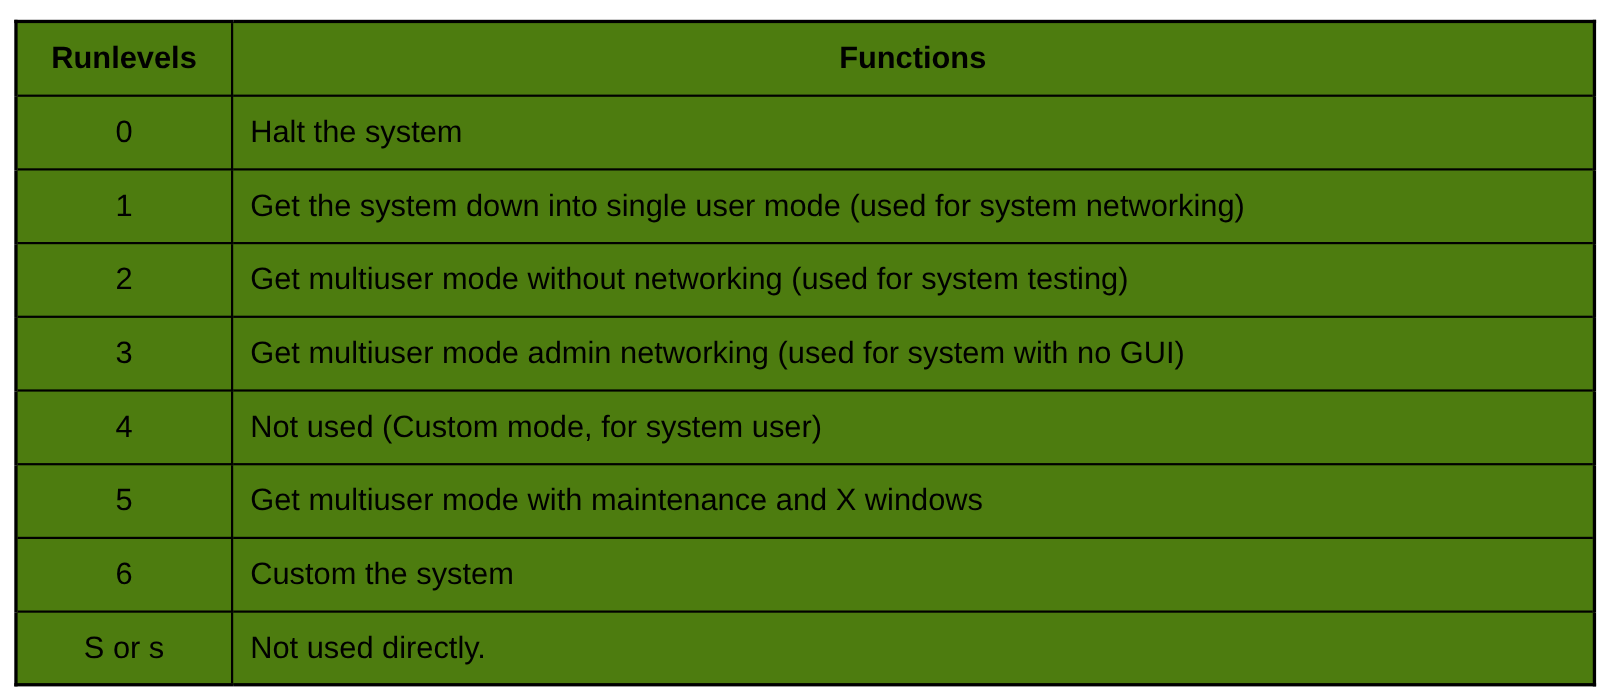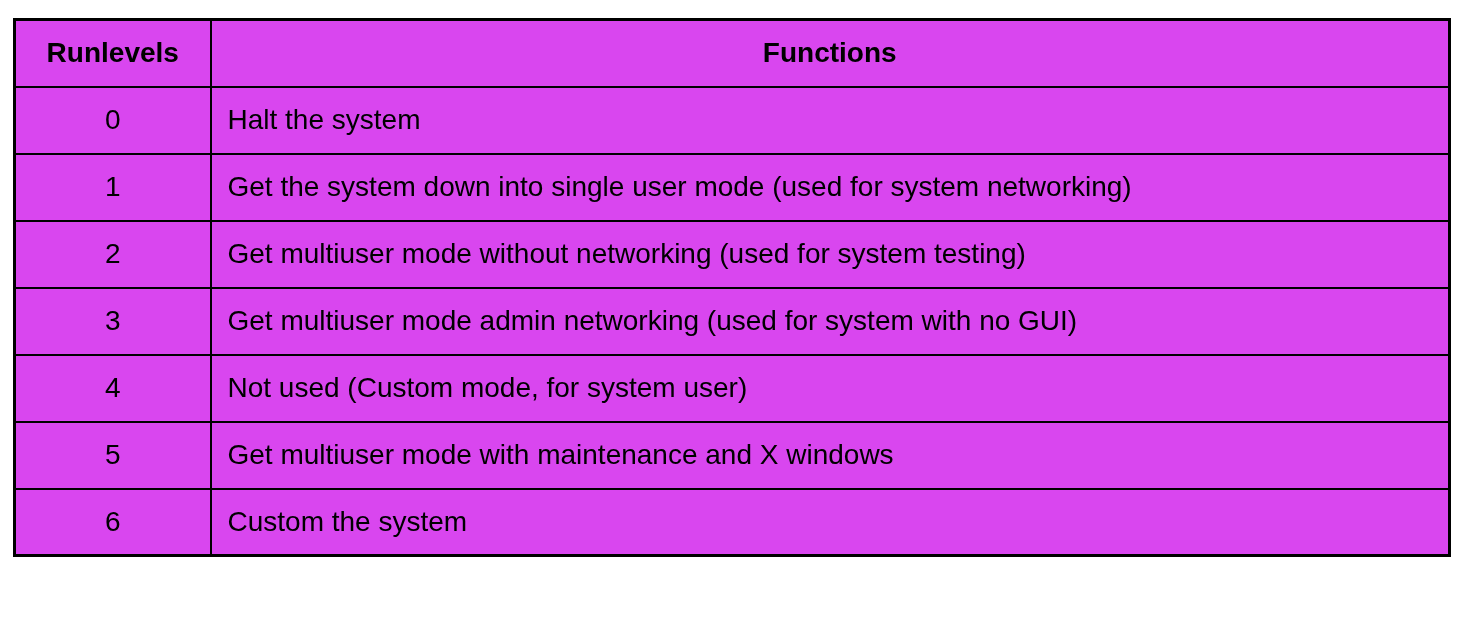--- a/index.html
+++ b/index.html
@@ -17,21 +17,21 @@
     width: 1438px;
     border-collapse: collapse;
     table-layout: fixed;
   }
   .runlevel-table th,
   .runlevel-table td {
     border: 2px solid #000000;
     font-size: 28px;
     height: 67px;
     vertical-align: middle;
-    background: #d946ef;
+    background: #4d7c0f;
   }
   
   .runlevel-table { border: 3px solid #000000; }
   .runlevel-table tr > *:first-child { border-left: 3px solid #000000; }
   .runlevel-table tr > *:last-child  { border-right: 3px solid #000000; }
   .runlevel-table thead tr > *       { border-top: 3px solid #000000; }
   .runlevel-table tbody tr:last-child > * { border-bottom: 3px solid #000000; }
 
   .col-runlevels { width: 196px; }
 
@@ -84,14 +84,18 @@
         <td class="function-cell">Not used (Custom mode, for system user)</td>
       </tr>
       <tr>
         <td class="runlevel-cell">5</td>
         <td class="function-cell">Get multiuser mode with maintenance and X windows</td>
       </tr>
       <tr>
         <td class="runlevel-cell">6</td>
         <td class="function-cell">Custom the system</td>
       </tr>
+      <tr>
+        <td class="runlevel-cell">S or s</td>
+        <td class="function-cell">Not used directly.</td>
+      </tr>
     </tbody>
 </table>
 
 </body></html>

